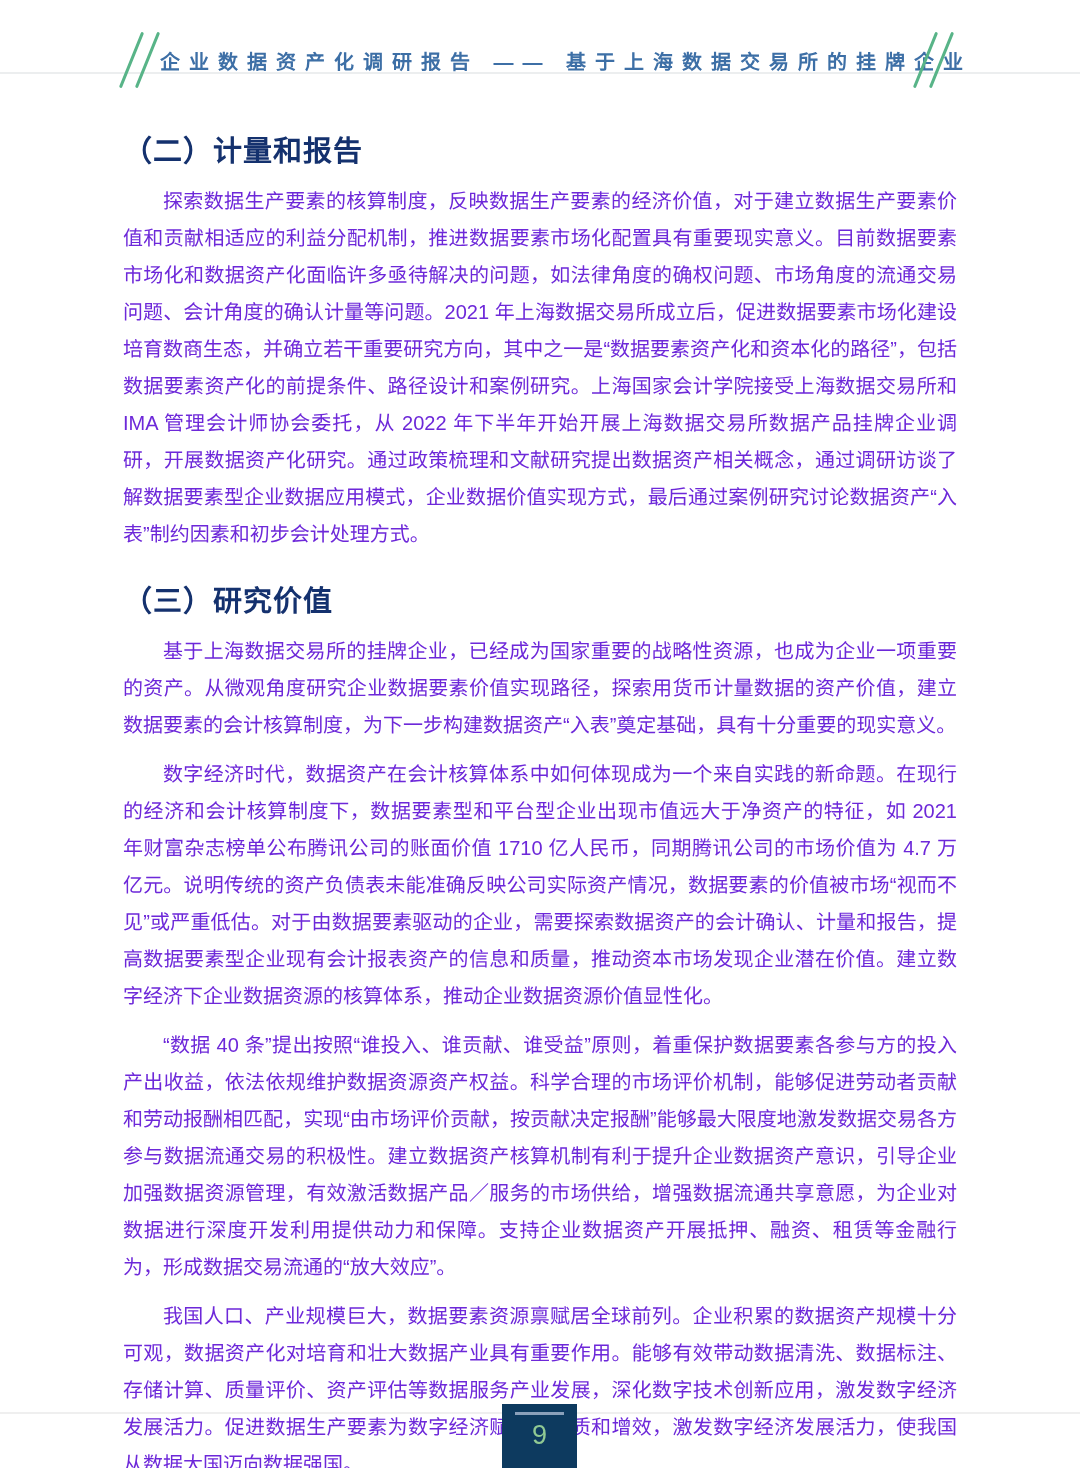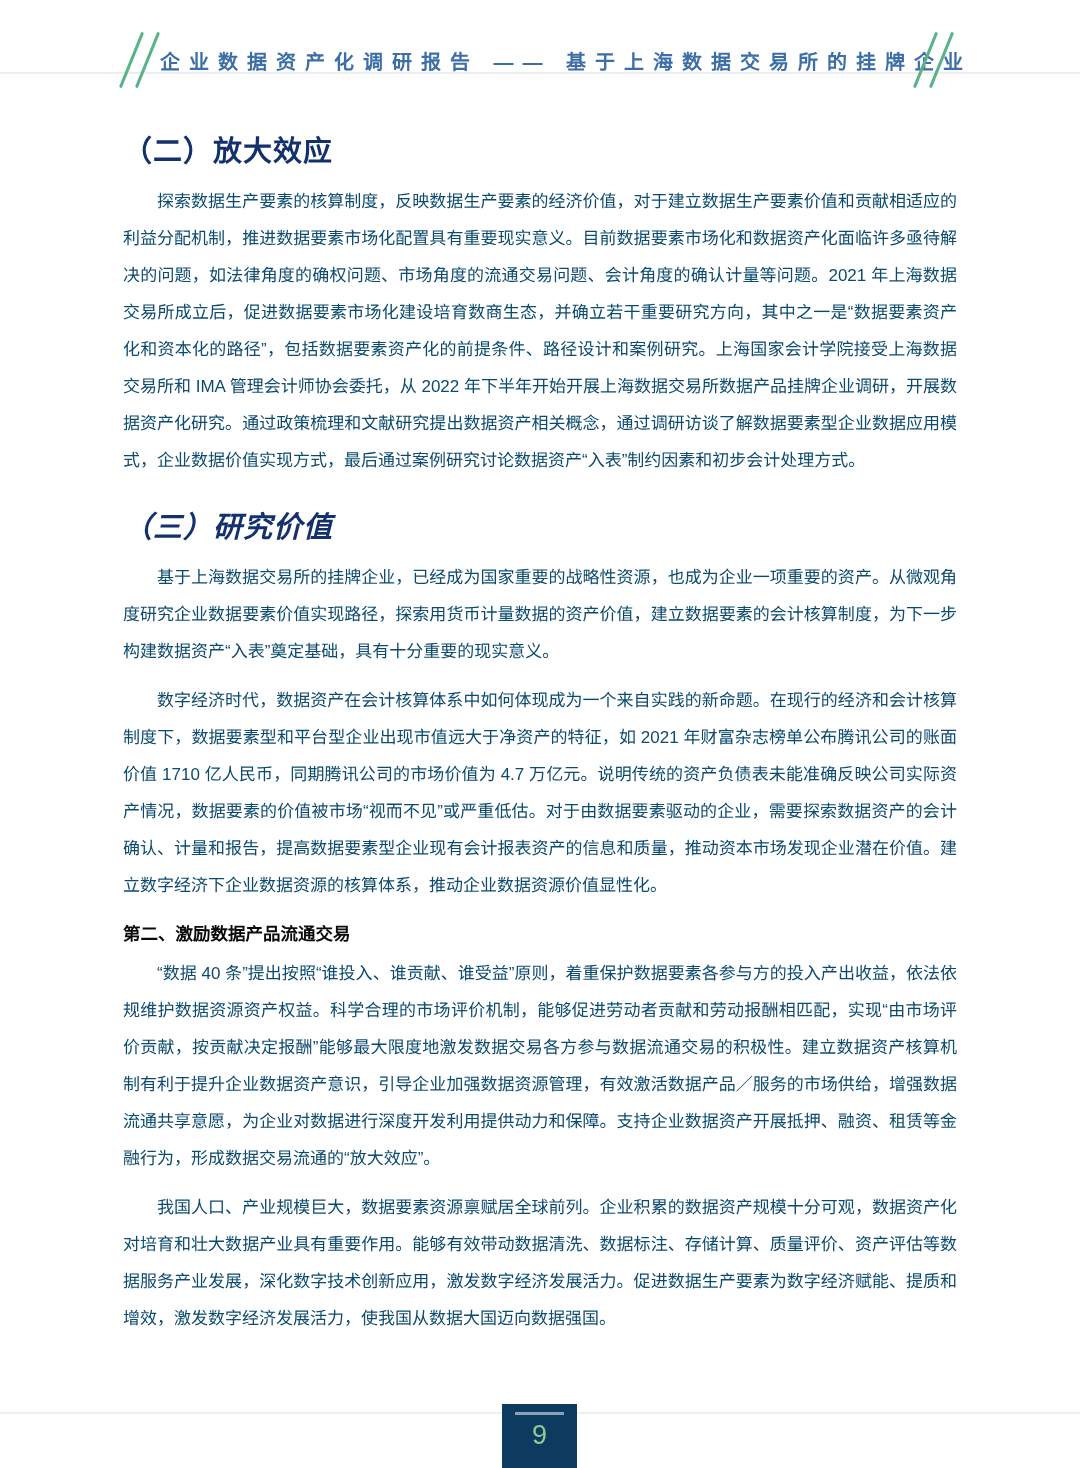--- a/index.html
+++ b/index.html
@@ -44,25 +44,25 @@
   
   .content { position:absolute; top:73px; left:123px; width:834px; }
   .section-heading {
     font-size:29px;
     font-weight:800;
     color:#14316e;
     line-height:40px;
     margin-top:58px;
     letter-spacing:1px;
   }
-  .section-heading.second { margin-top:28px;font-style:italic; }
+  .section-heading.second { margin-top:28px; }
   p.body {
-    font-size:17px;
+    font-size:20px;
     line-height:37px;
-    color:#0c4a6e;
+    color:#6d28d9;
     text-align:justify;
     text-indent:2em;
     margin-top:12px;
   }
   .subsection-title {
     font-size:17.5px;
     font-weight:800;
     color:#0a0a0a;
     line-height:37px;
     margin-top:12px;
@@ -104,29 +104,28 @@
     </div>
     <div class="header-title">企业数据资产化调研报告 —— 基于上海数据交易所的挂牌企业</div>
     <div class="slash-group right">
       <div class="slash s1"></div>
       <div class="slash s2"></div>
     </div>
   </div>
 
   <div class="content">
 
-    <h2 class="section-heading">（二）放大效应</h2>
+    <h2 class="section-heading">（二）计量和报告</h2>
     <p class="body">探索数据生产要素的核算制度，反映数据生产要素的经济价值，对于建立数据生产要素价值和贡献相适应的利益分配机制，推进数据要素市场化配置具有重要现实意义。目前数据要素市场化和数据资产化面临许多亟待解决的问题，如法律角度的确权问题、市场角度的流通交易问题、会计角度的确认计量等问题。2021 年上海数据交易所成立后，促进数据要素市场化建设培育数商生态，并确立若干重要研究方向，其中之一是“数据要素资产化和资本化的路径”，包括数据要素资产化的前提条件、路径设计和案例研究。上海国家会计学院接受上海数据交易所和 IMA 管理会计师协会委托，从 2022 年下半年开始开展上海数据交易所数据产品挂牌企业调研，开展数据资产化研究。通过政策梳理和文献研究提出数据资产相关概念，通过调研访谈了解数据要素型企业数据应用模式，企业数据价值实现方式，最后通过案例研究讨论数据资产“入表”制约因素和初步会计处理方式。</p>
 
     <h2 class="section-heading second">（三）研究价值</h2>
     <p class="body">基于上海数据交易所的挂牌企业，已经成为国家重要的战略性资源，也成为企业一项重要的资产。从微观角度研究企业数据要素价值实现路径，探索用货币计量数据的资产价值，建立数据要素的会计核算制度，为下一步构建数据资产“入表”奠定基础，具有十分重要的现实意义。</p>
 
     <p class="body">数字经济时代，数据资产在会计核算体系中如何体现成为一个来自实践的新命题。在现行的经济和会计核算制度下，数据要素型和平台型企业出现市值远大于净资产的特征，如 2021 年财富杂志榜单公布腾讯公司的账面价值 1710 亿人民币，同期腾讯公司的市场价值为 4.7 万亿元。说明传统的资产负债表未能准确反映公司实际资产情况，数据要素的价值被市场“视而不见”或严重低估。对于由数据要素驱动的企业，需要探索数据资产的会计确认、计量和报告，提高数据要素型企业现有会计报表资产的信息和质量，推动资本市场发现企业潜在价值。建立数字经济下企业数据资源的核算体系，推动企业数据资源价值显性化。</p>
 
-    <h3 class="subsection-title">第二、激励数据产品流通交易</h3>
     <p class="body">“数据 40 条”提出按照“谁投入、谁贡献、谁受益”原则，着重保护数据要素各参与方的投入产出收益，依法依规维护数据资源资产权益。科学合理的市场评价机制，能够促进劳动者贡献和劳动报酬相匹配，实现“由市场评价贡献，按贡献决定报酬”能够最大限度地激发数据交易各方参与数据流通交易的积极性。建立数据资产核算机制有利于提升企业数据资产意识，引导企业加强数据资源管理，有效激活数据产品／服务的市场供给，增强数据流通共享意愿，为企业对数据进行深度开发利用提供动力和保障。支持企业数据资产开展抵押、融资、租赁等金融行为，形成数据交易流通的“放大效应”。</p>
 
     <p class="body">我国人口、产业规模巨大，数据要素资源禀赋居全球前列。企业积累的数据资产规模十分可观，数据资产化对培育和壮大数据产业具有重要作用。能够有效带动数据清洗、数据标注、存储计算、质量评价、资产评估等数据服务产业发展，深化数字技术创新应用，激发数字经济发展活力。促进数据生产要素为数字经济赋能、提质和增效，激发数字经济发展活力，使我国从数据大国迈向数据强国。</p>
 
   </div>
 
   <div class="footer-rule"></div>
   <div class="page-number-box">
     <div class="box-rule"></div>
     <div class="page-number">9</div>

